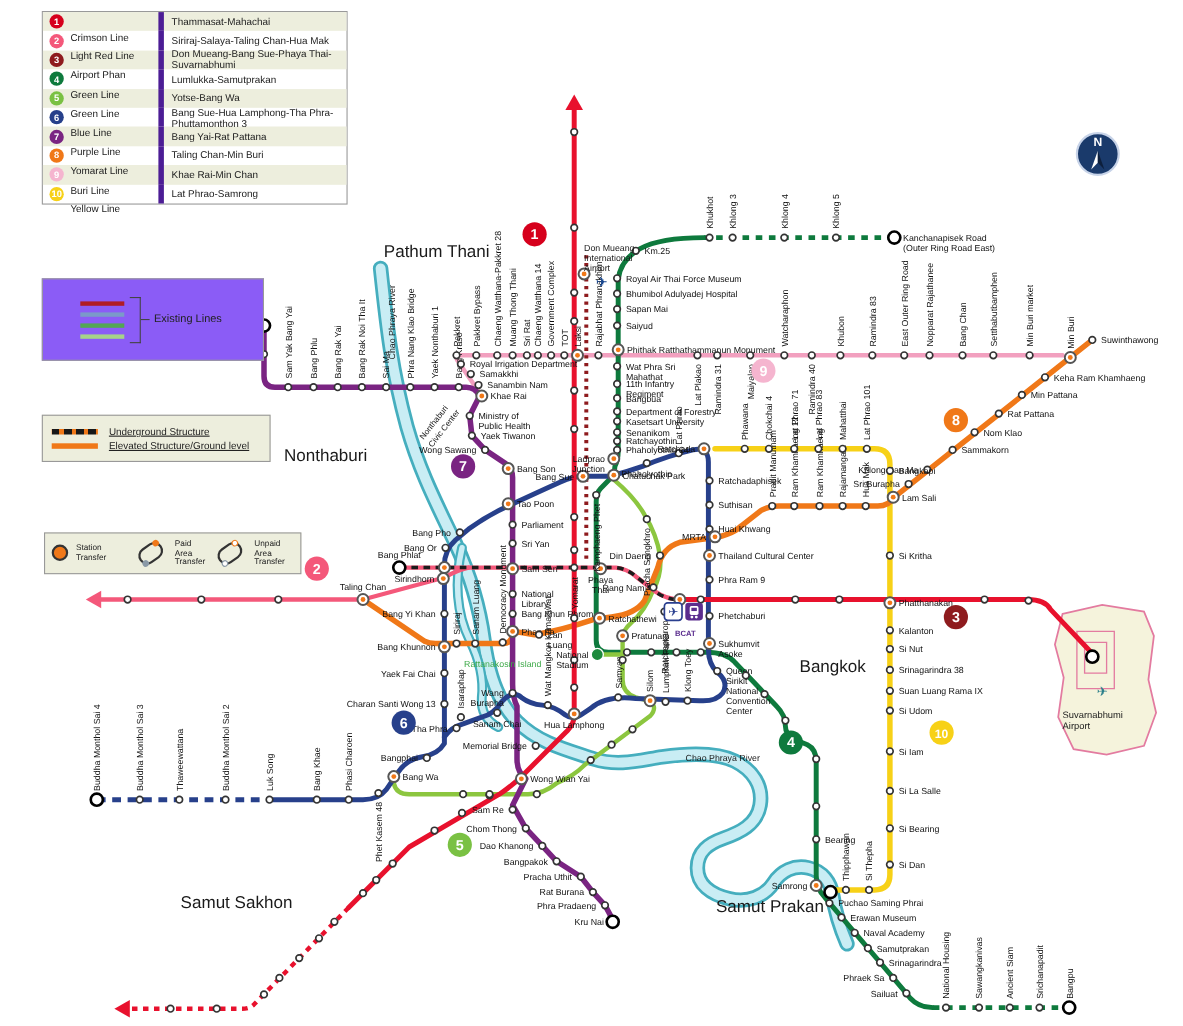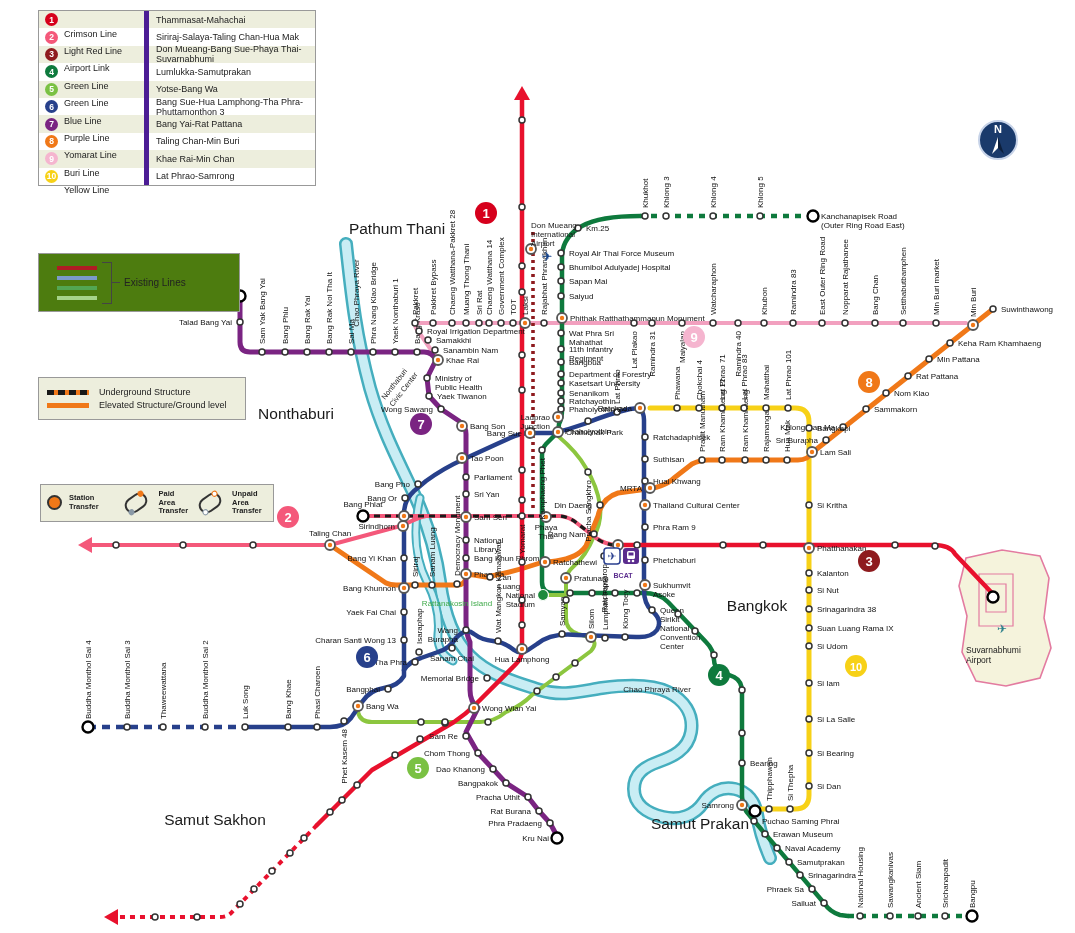--- a/index.html
+++ b/index.html
@@ -8,42 +8,42 @@
   svg{position:absolute;left:0;top:0;}
   svg text{font-family:"Liberation Sans",sans-serif;}
   .box{position:absolute;border:1px solid #999;box-sizing:border-box;z-index:5;}
   #legend-lines{left:38px;top:10px;width:278px;background:#fff;}
   .lrow{display:flex;align-items:center;height:17.4px;font-size:9px;}
   .lrow:nth-child(odd){background:#edeedd;}
   .lbadge{width:13px;height:13px;border-radius:50%;color:#fff;font-weight:bold;font-size:8.5px;
           display:flex;align-items:center;justify-content:center;margin:0 6px;flex:none;}
   .lname{width:80px;flex:none;margin-top:28px;}
   .lroute{flex:1;border-left:5px solid #4c1d95;padding-left:7px;height:100%;display:flex;align-items:center;}
-  #legend-existing{left:38px;top:253px;width:202px;height:59px;background:#4d7c0f;
-    display:flex;align-items:center;padding:0 0;}
+  #legend-existing{left:38px;top:253px;width:202px;height:75px;background:#8b5cf6;
+    display:flex;align-items:center;padding:0 16px;}
   .ebars{display:flex;flex-direction:column;gap:6px;margin-left:18px;}
   .ebar{width:40px;height:4px;}
   .ebracket{width:9px;height:40px;border:1.5px solid #444;border-left:none;margin-left:5px;}
   .etick{width:8px;border-top:1.5px solid #444;}
   .etitle{font-size:10px;margin-left:4px;}
-  #legend-structure{left:38px;top:377px;width:208px;background:#edeedd;padding:6px 8px;font-size:9px;}
+  #legend-structure{left:38px;top:377px;width:208px;background:#edeedd;padding:6px 8px;font-size:9px;text-decoration:underline;}
   .srow{display:flex;align-items:center;margin:3px 0;}
   .sbar{width:42px;height:5px;margin-right:10px;flex:none;}
   .sbar.ug{background:repeating-linear-gradient(90deg,#181818 0 7px,#f07818 7px 11px);}
   .sbar.el{background:#f07818;}
   #legend-transfer{left:40px;top:484px;width:234px;background:#edeedd;padding:5px 6px;
     display:flex;align-items:center;gap:7px;font-size:7.5px;}
   .ticon{width:11px;height:11px;border-radius:50%;border:2px solid #333;background:#f07818;flex:none;}
   .pill{width:20px;height:12px;border:2px solid #333;border-radius:8px;transform:rotate(-35deg);
         position:relative;flex:none;margin:0 3px;}
   .pill .d1{position:absolute;width:6px;height:6px;border-radius:50%;background:#f07818;right:-2px;top:-2px;}
   .pill .d2{position:absolute;width:6px;height:6px;border-radius:50%;background:#8a99a6;left:-2px;bottom:-2px;}
   .pill.unpaid .d1{background:#fff;border:1.5px solid #f07818;width:4px;height:4px;}
   .pill.unpaid .d2{background:#fff;border:1.5px solid #8a99a6;width:4px;height:4px;}
-  .tlabel{white-space:pre-line;line-height:1.15;font-weight:bold;}
+  .tlabel{white-space:pre-line;line-height:1.15;}
 </style>
 </head>
 <body>
 
 <div class="stage">
   <svg id="map" width="1075" height="933" viewBox="0 0 1075 933">
       <path d="M346,244 C352,300 356,336 370,388 C382,430 398,460 414,494 C428,524 436,552 440,582 C444,612 452,638 470,656 C490,676 516,682 540,690 C562,697 582,691 602,688 C624,685 652,684 668,692 C684,700 694,714 691,732 C688,750 672,757 658,762 C644,767 634,774 634,789 C634,804 646,813 663,817 C680,821 695,815 703,803 C710,792 722,786 735,789 C748,792 755,802 757,814 C759,828 764,844 770,858" fill="none" stroke="#45aebe" stroke-width="14" stroke-linecap="round"></path>
       <path d="M346,244 C352,300 356,336 370,388 C382,430 398,460 414,494 C428,524 436,552 440,582 C444,612 452,638 470,656 C490,676 516,682 540,690 C562,697 582,691 602,688 C624,685 652,684 668,692 C684,700 694,714 691,732 C688,750 672,757 658,762 C644,767 634,774 634,789 C634,804 646,813 663,817 C680,821 695,815 703,803 C710,792 722,786 735,789 C748,792 755,802 757,814 C759,828 764,844 770,858" fill="none" stroke="#c9edf4" stroke-width="9" stroke-linecap="round"></path>
       <path d="M420,498 C413,528 415,558 427,582 C435,598 440,616 438,634 C437,647 443,656 453,661" fill="none" stroke="#45aebe" stroke-width="9" stroke-linecap="round"></path>
       <path d="M420,498 C413,528 415,558 427,582 C435,598 440,616 438,634 C437,647 443,656 453,661" fill="none" stroke="#c9edf4" stroke-width="5" stroke-linecap="round"></path>
@@ -1075,21 +1075,21 @@
         <div class="lname">Crimson Line</div>
         <div class="lroute">Thammasat-Mahachai</div>
       </div>
       <div class="lrow">
         <div class="lbadge" style="background: rgb(244, 88, 122);">2</div>
         <div class="lname">Light Red Line</div>
         <div class="lroute">Siriraj-Salaya-Taling Chan-Hua Mak</div>
       </div>
       <div class="lrow">
         <div class="lbadge" style="background: rgb(142, 27, 30);">3</div>
-        <div class="lname">Airport Link</div>
+        <div class="lname">Airport Phan</div>
         <div class="lroute">Don Mueang-Bang Sue-Phaya Thai-Suvarnabhumi</div>
       </div>
       <div class="lrow">
         <div class="lbadge" style="background: rgb(14, 122, 61);">4</div>
         <div class="lname">Green Line</div>
         <div class="lroute">Lumlukka-Samutprakan</div>
       </div>
       <div class="lrow">
         <div class="lbadge" style="background: rgb(122, 193, 67);">5</div>
         <div class="lname">Green Line</div>

